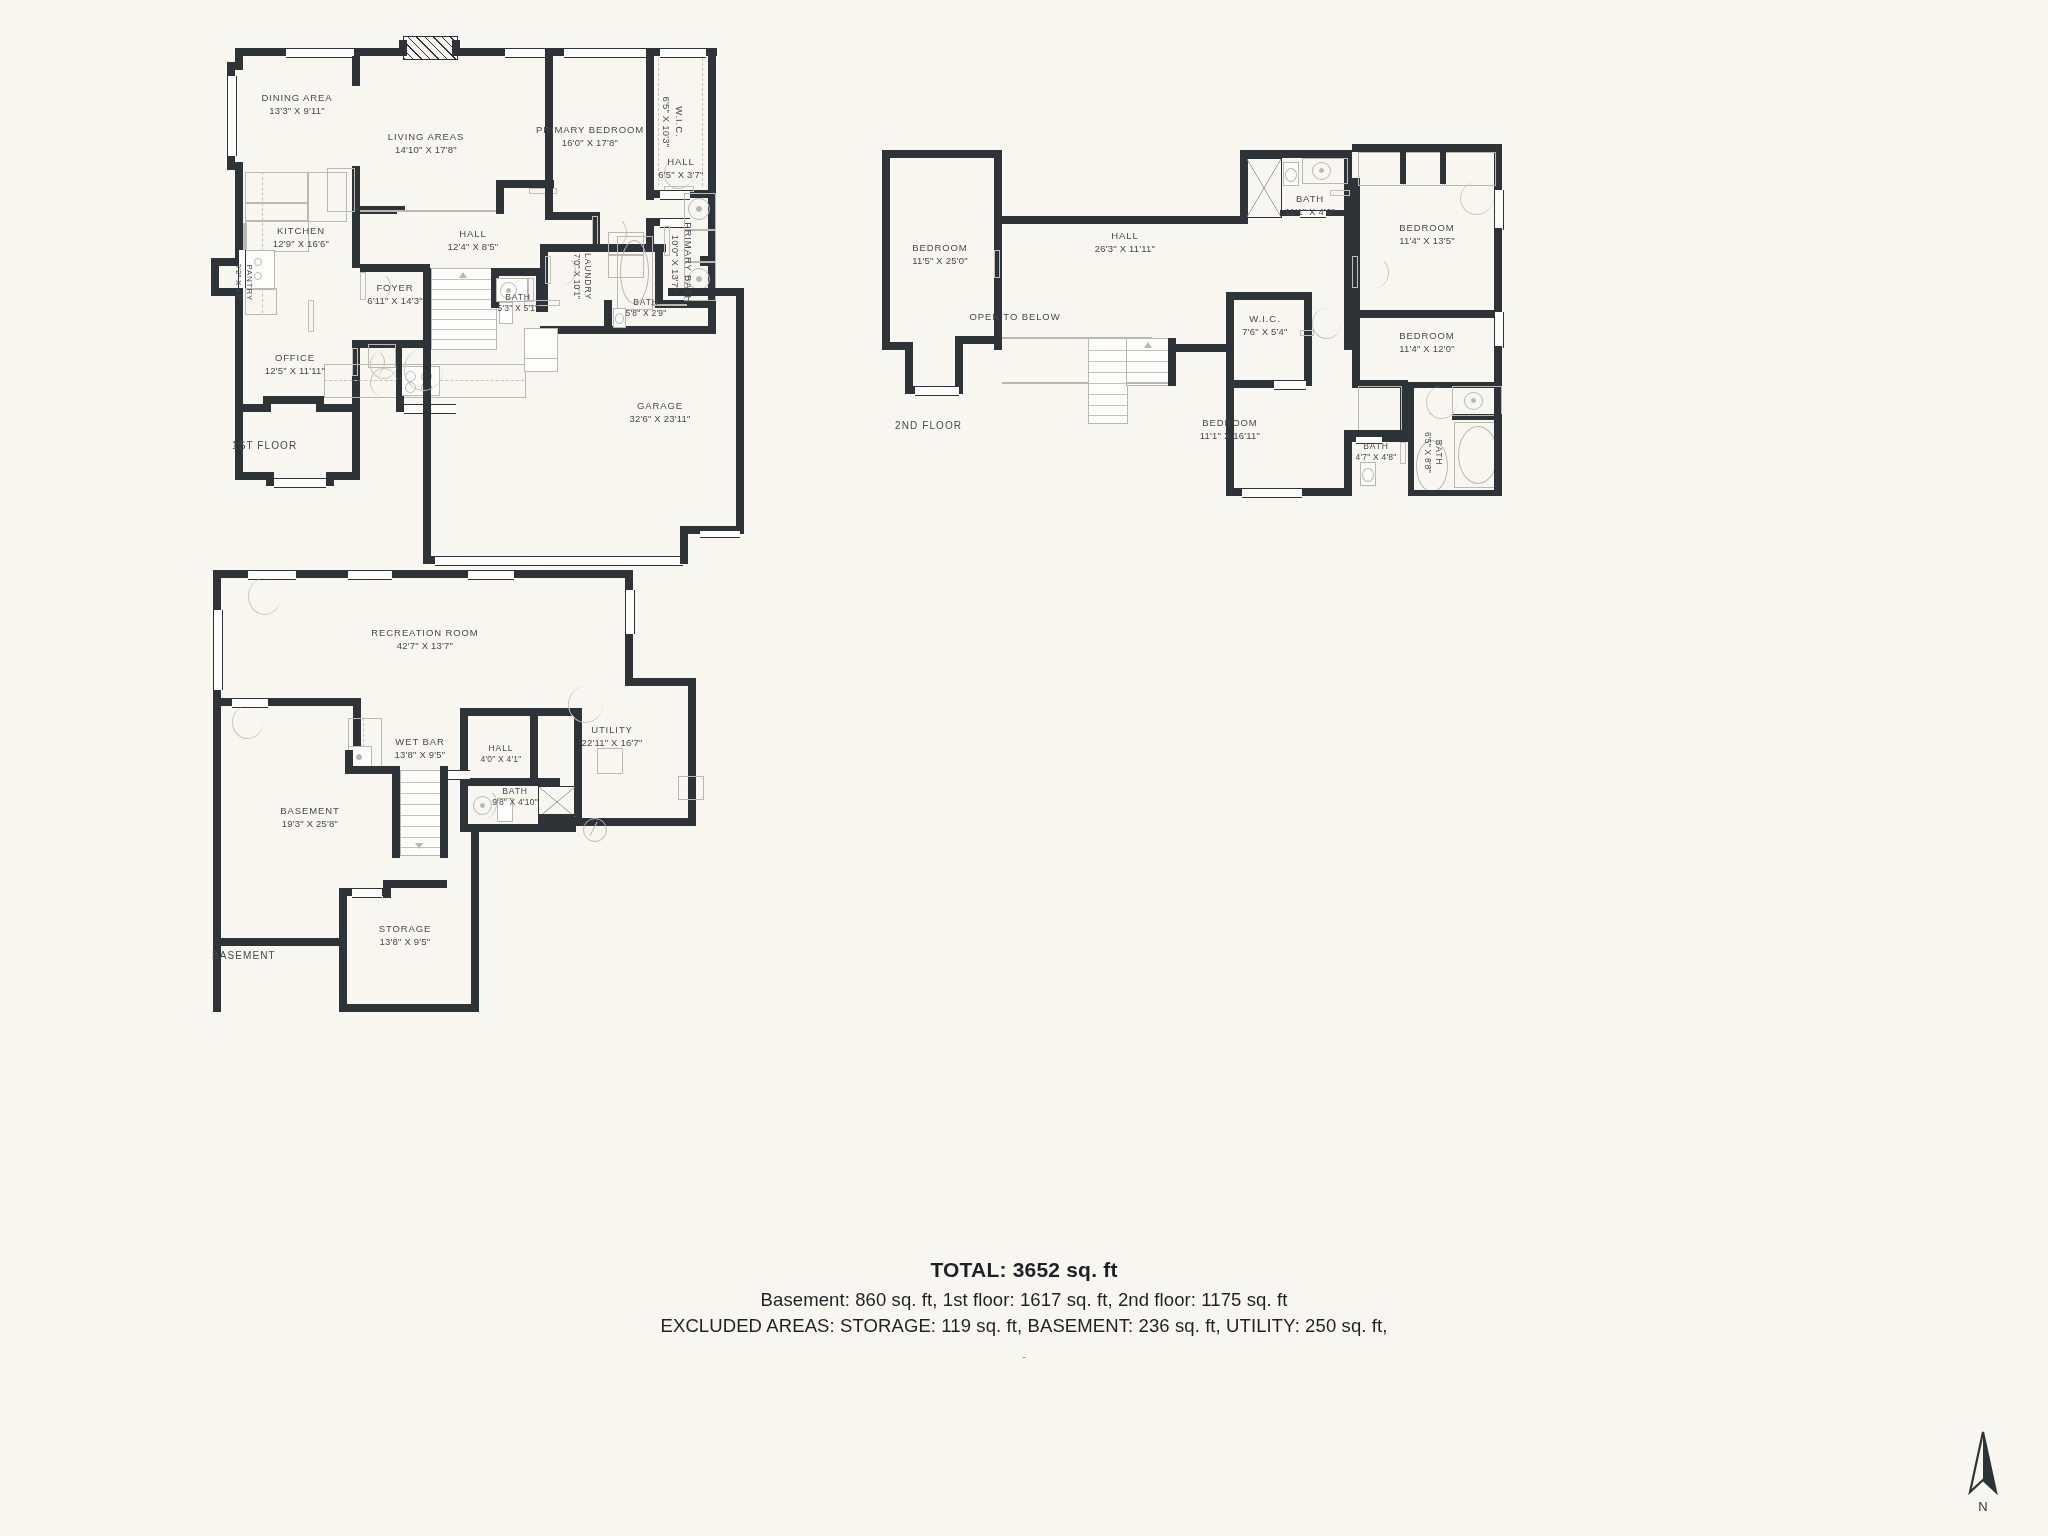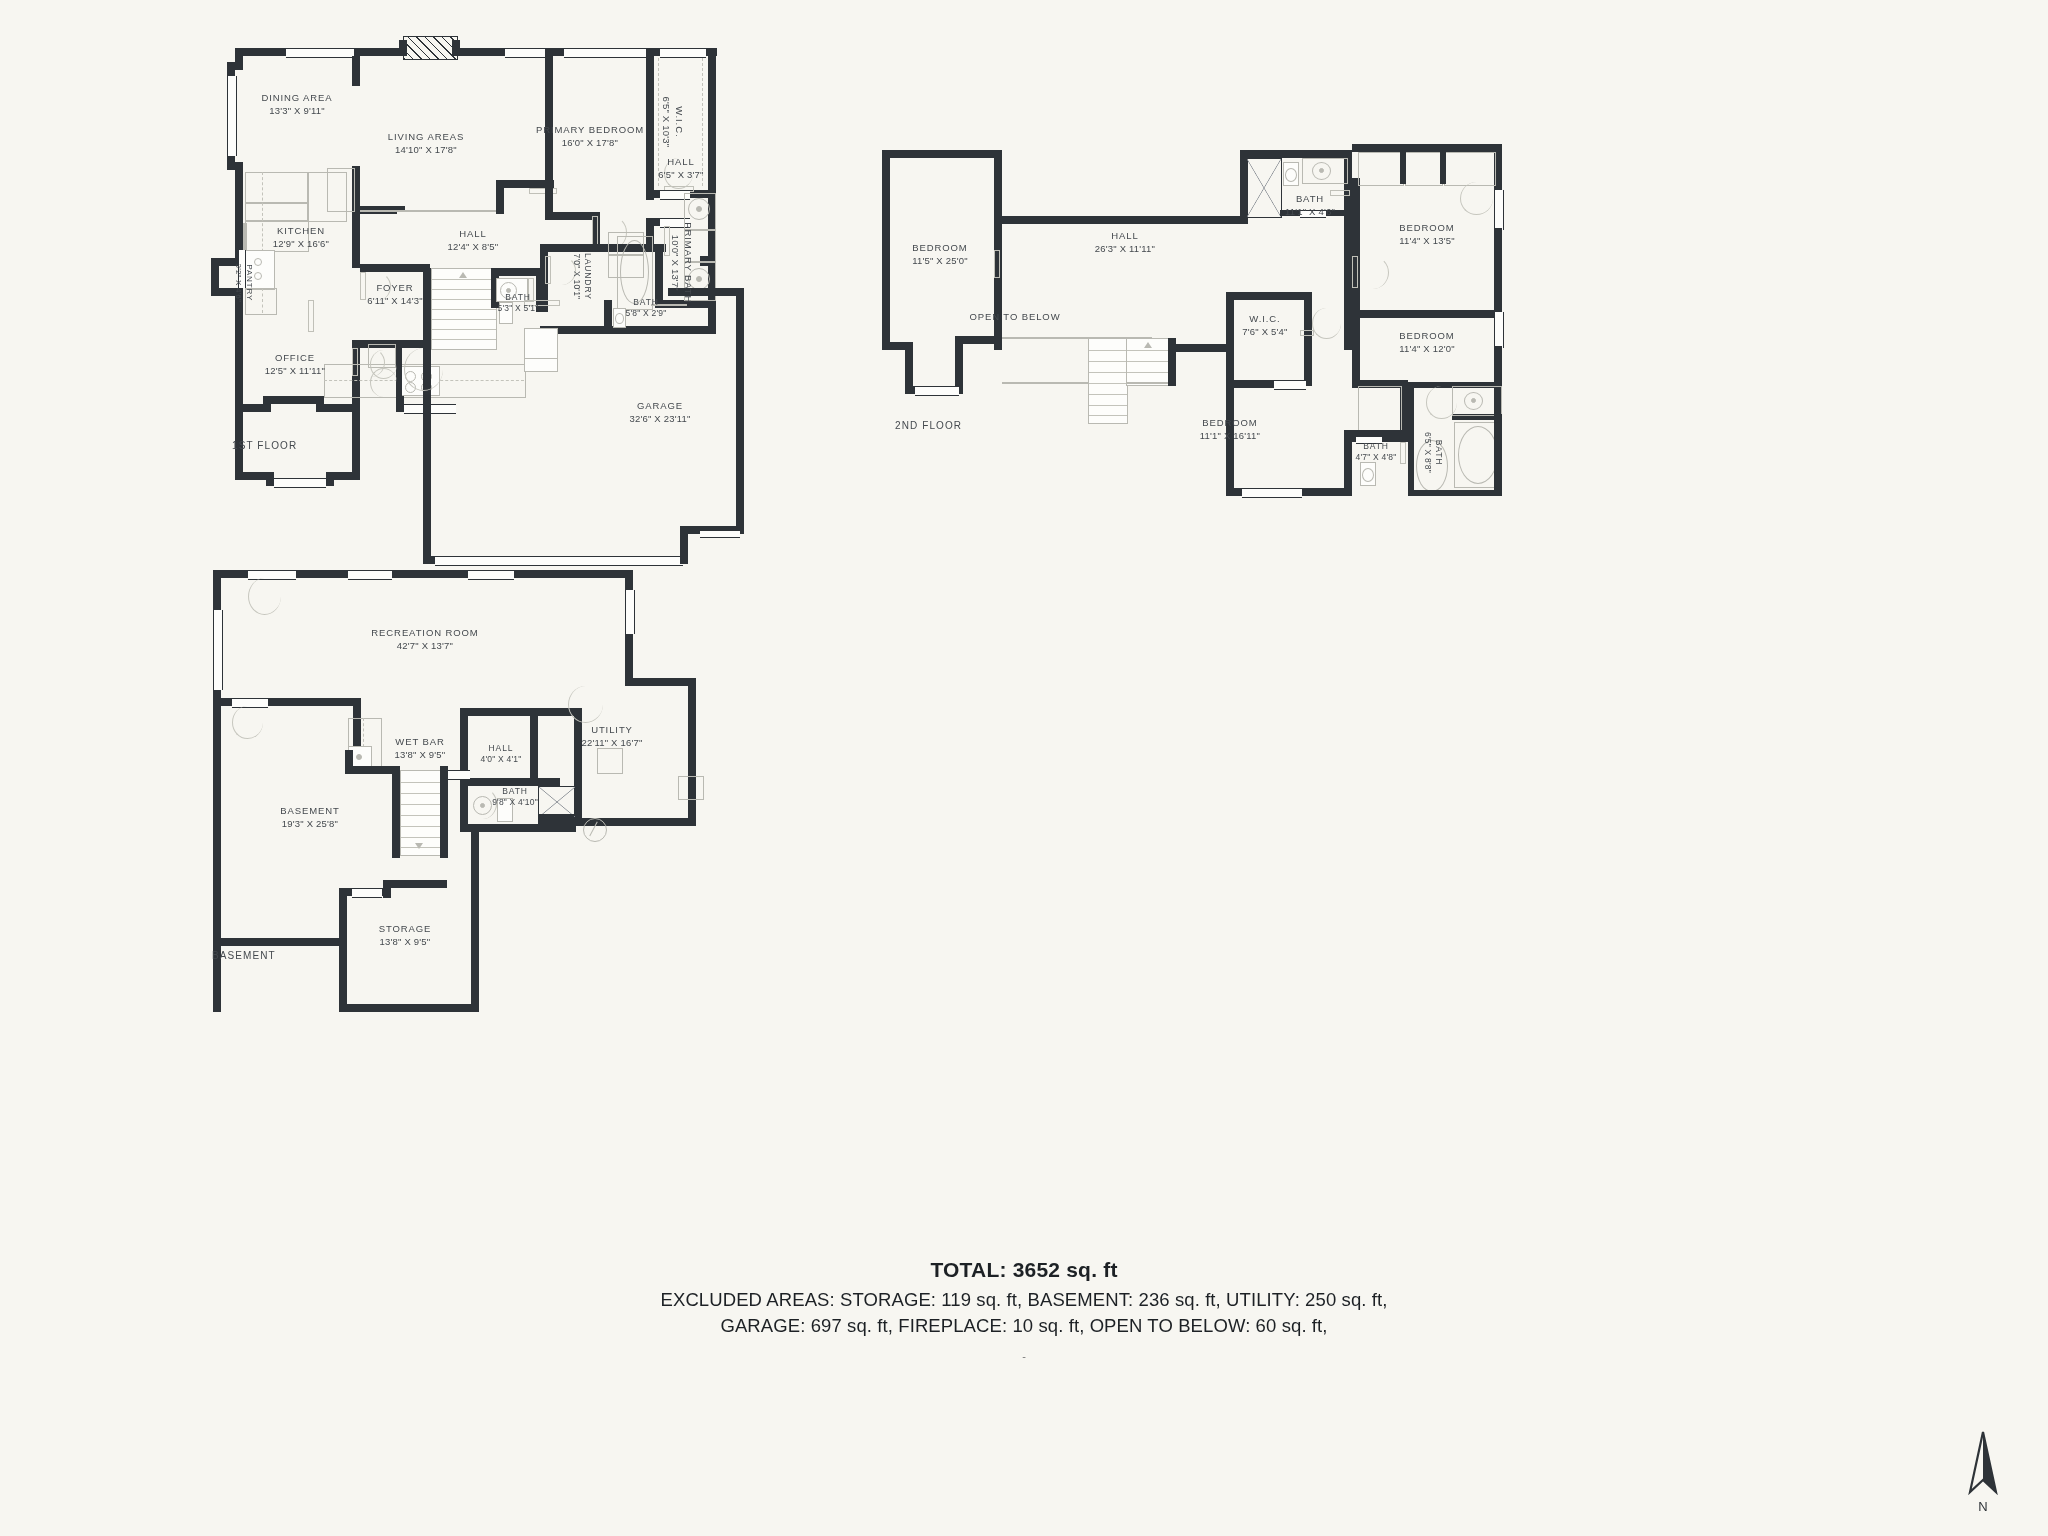--- a/index.html
+++ b/index.html
@@ -574,22 +574,22 @@
   </div>
   <div class="lbl" style="left:345px;top:383px;width:120px;">
     <span class="n">STORAGE</span>
     <span class="d">13'8" X 9'5"</span>
   </div>
   <div class="floorcap" style="left:212px;top:410px;">BASEMENT</div>
 </div>
 
 <div id="summary">
   <div class="t">TOTAL: 3652 sq. ft</div>
+  <div class="l">Basement: 860 sq. ft, 1st floor: 1617 sq. ft, 2nd floor: 1175 sq. ft</div>
   <div class="l">EXCLUDED AREAS: STORAGE: 119 sq. ft, BASEMENT: 236 sq. ft, UTILITY: 250 sq. ft,</div>
-  <div class="l">GARAGE: 697 sq. ft, FIREPLACE: 10 sq. ft, OPEN TO BELOW: 60 sq. ft,</div>
   <div class="dot">-</div>
 </div>
 
 <div id="north">
   <svg viewBox="0 0 54 66" width="54" height="66">
     <path d="M27 2 L40 62 L27 50 L14 62 Z" fill="none" stroke="#2e3338" stroke-width="2.2"></path>
     <path d="M27 2 L40 62 L27 50 Z" fill="#2e3338"></path>
   </svg>
   <div class="ntxt">N</div>
 </div>

